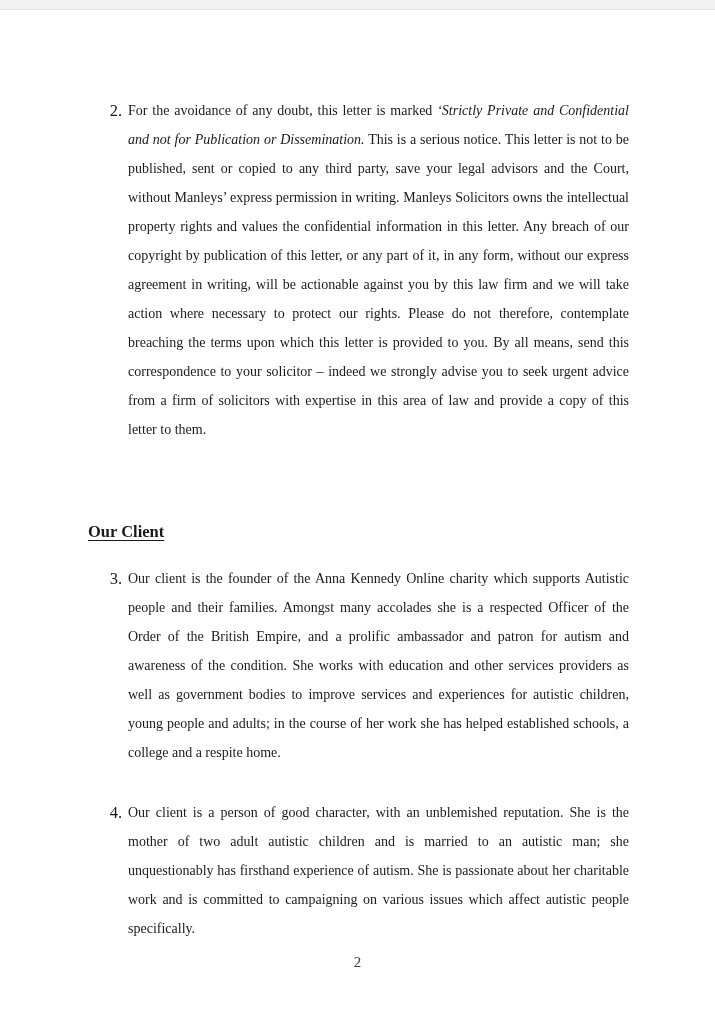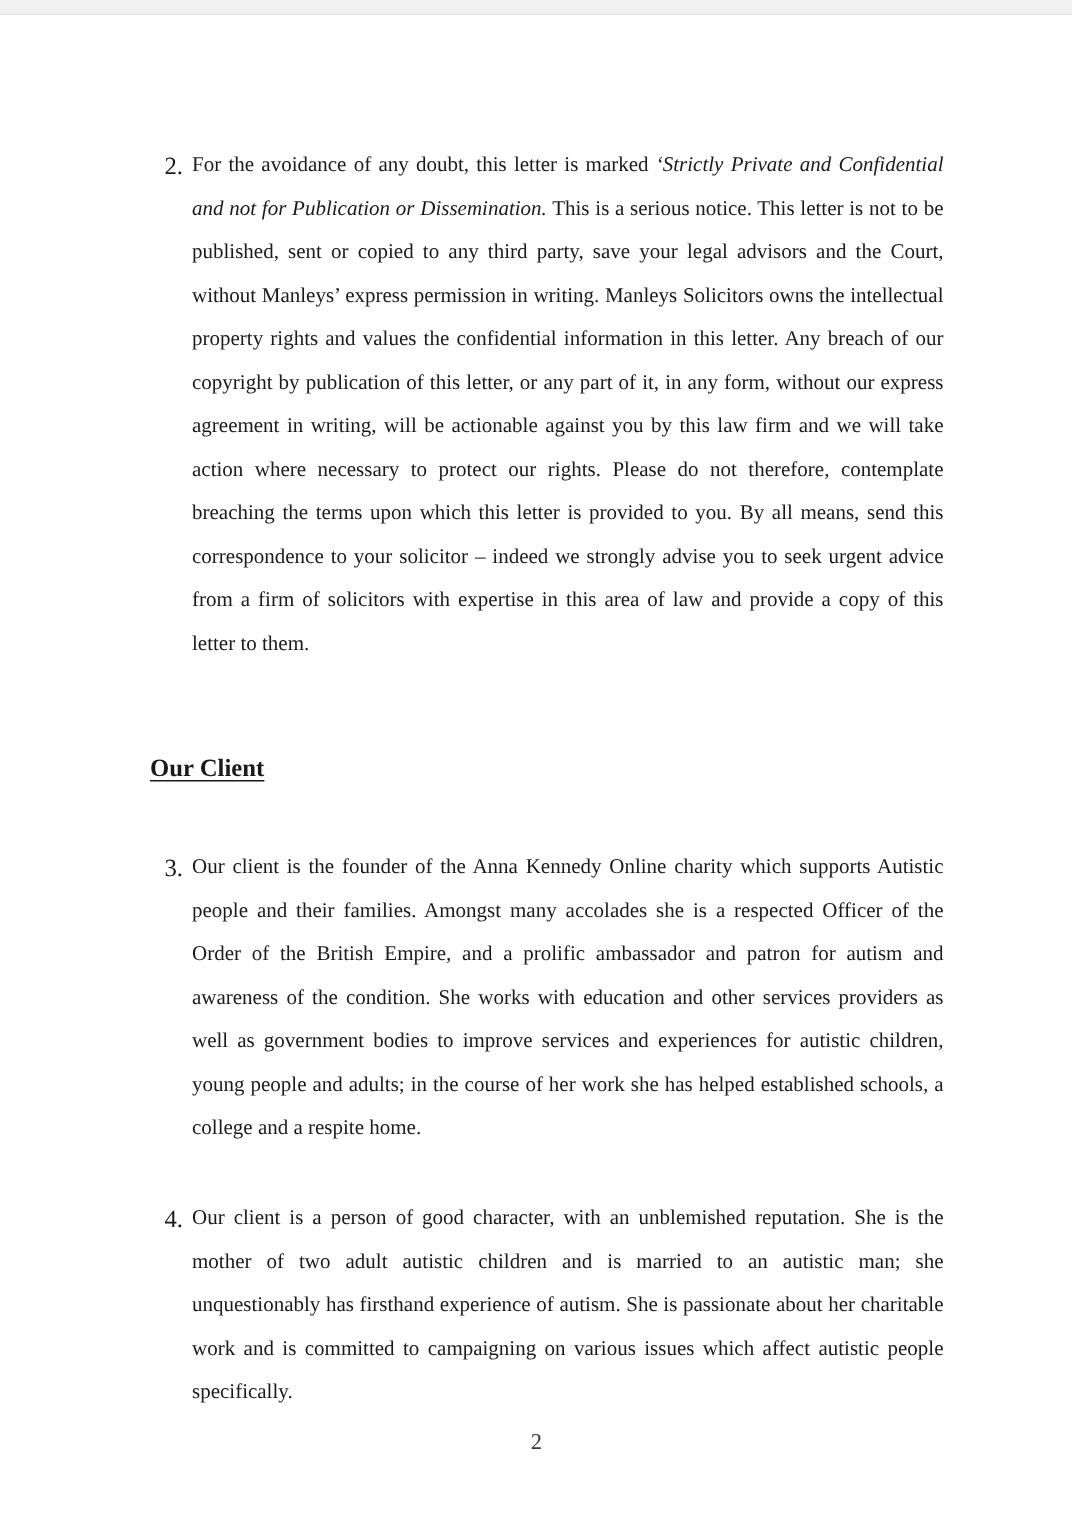--- a/index.html
+++ b/index.html
@@ -98,21 +98,21 @@
     left: 0;
     width: 715px;
     text-align: center;
     font-size: 15px;
     line-height: 20px;
     color: #3a3a3a;
   }
 
   
   #item-2   { top: 96px; }
-  #heading-our-client { top: 500px; margin-left: 12px; }
+  #heading-our-client { top: 520px; }
   #item-3   { top: 564px; }
   #item-4   { top: 798px; }
   #page-num { top: 952px; }
 </style>
 </head>
 <body>
 
 <div class="page">
 
   <div class="scan-band-top"></div>

